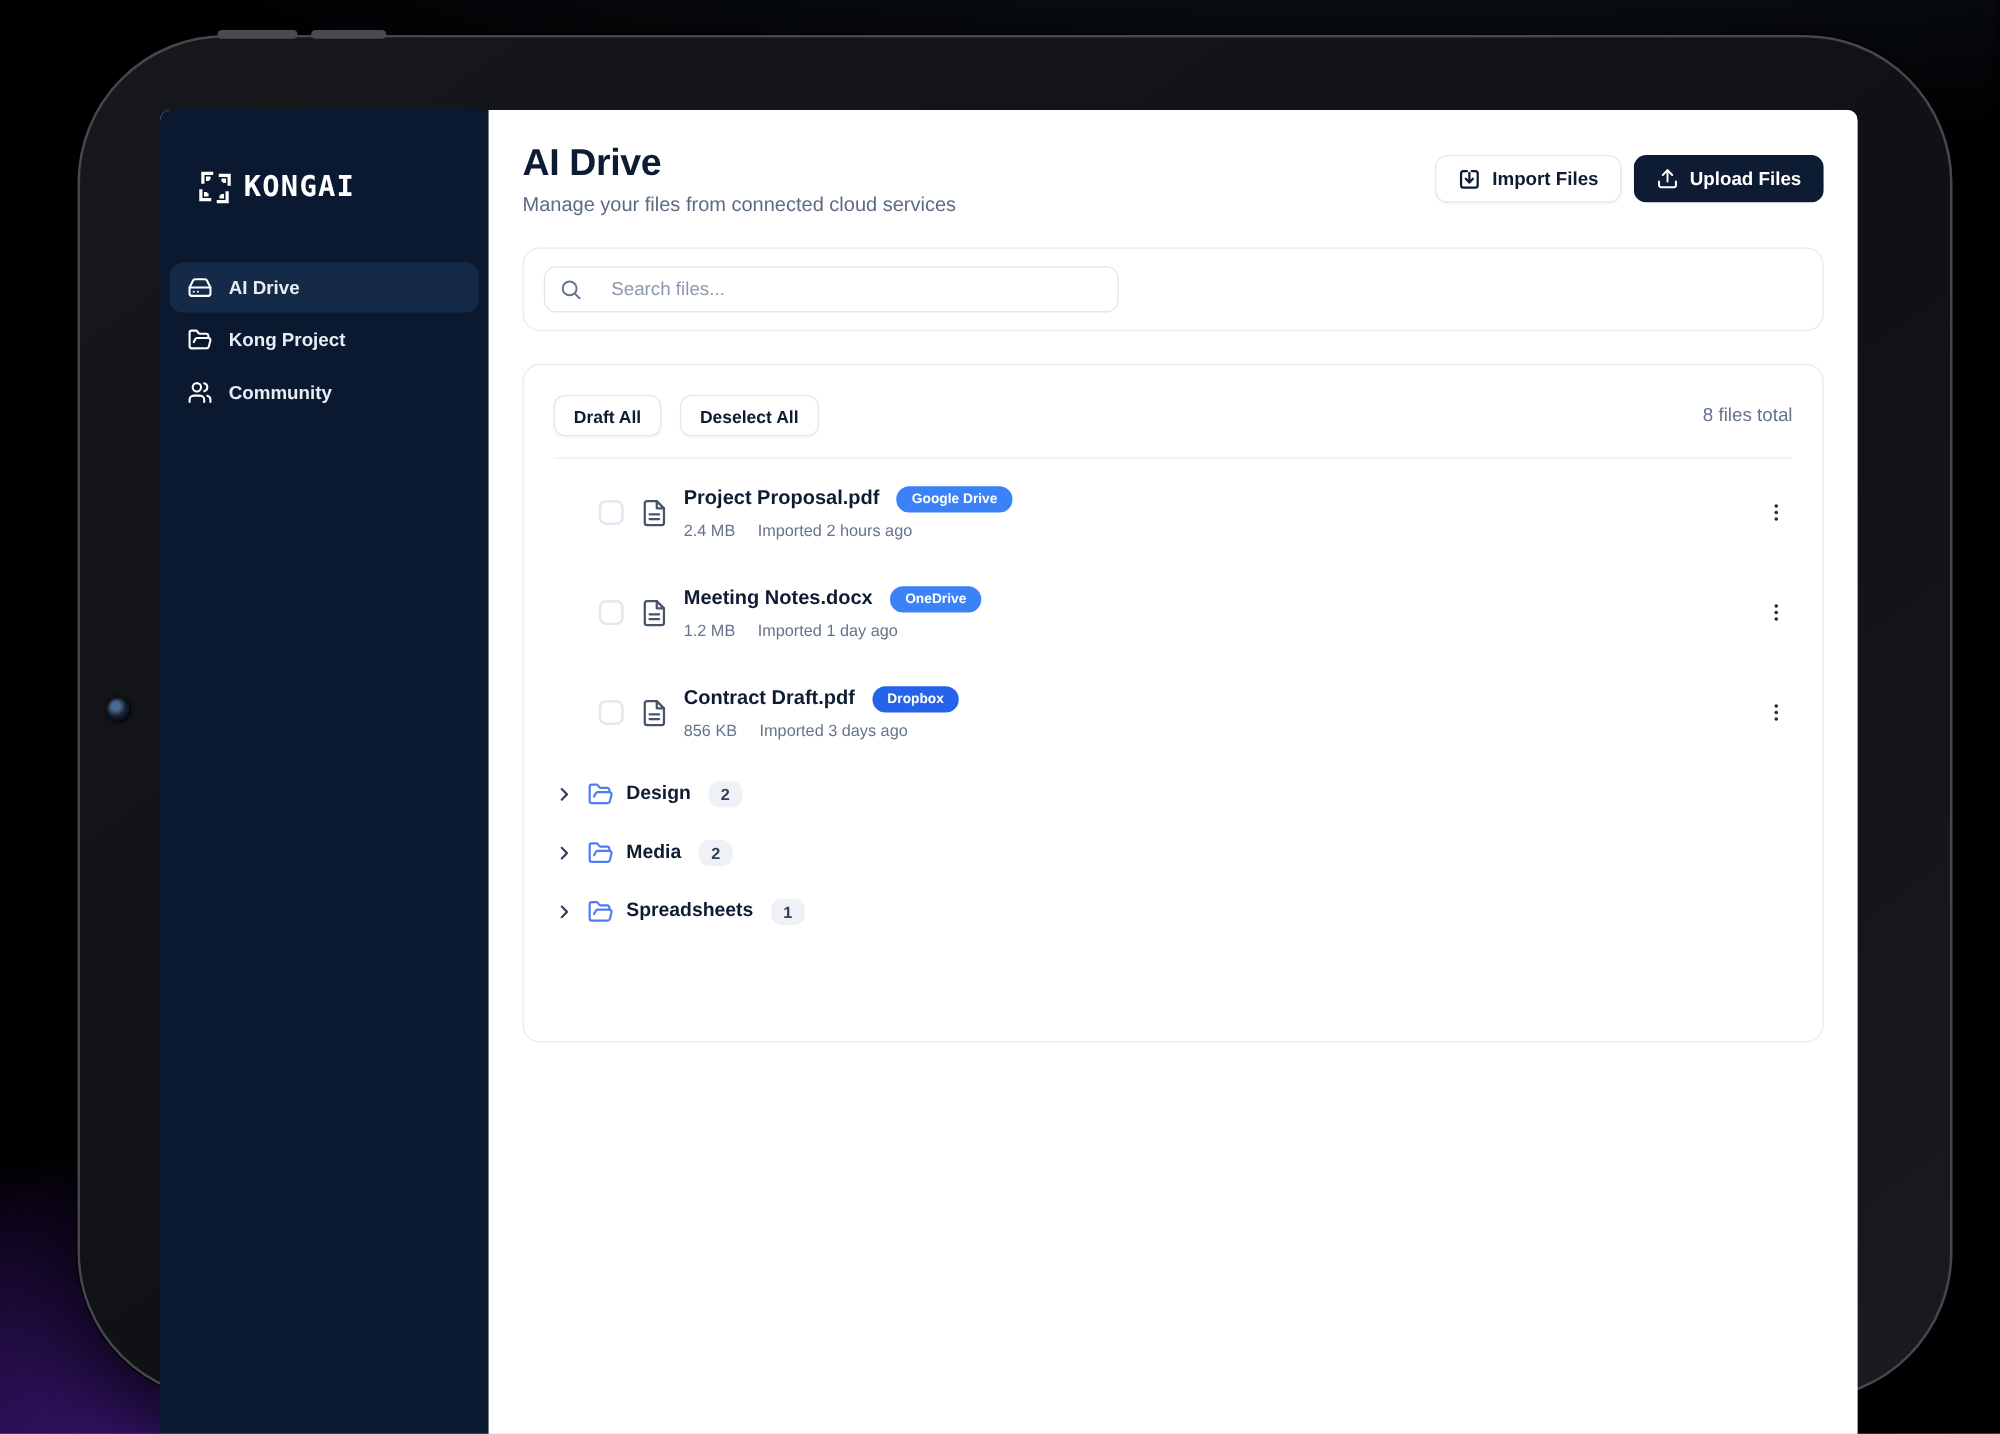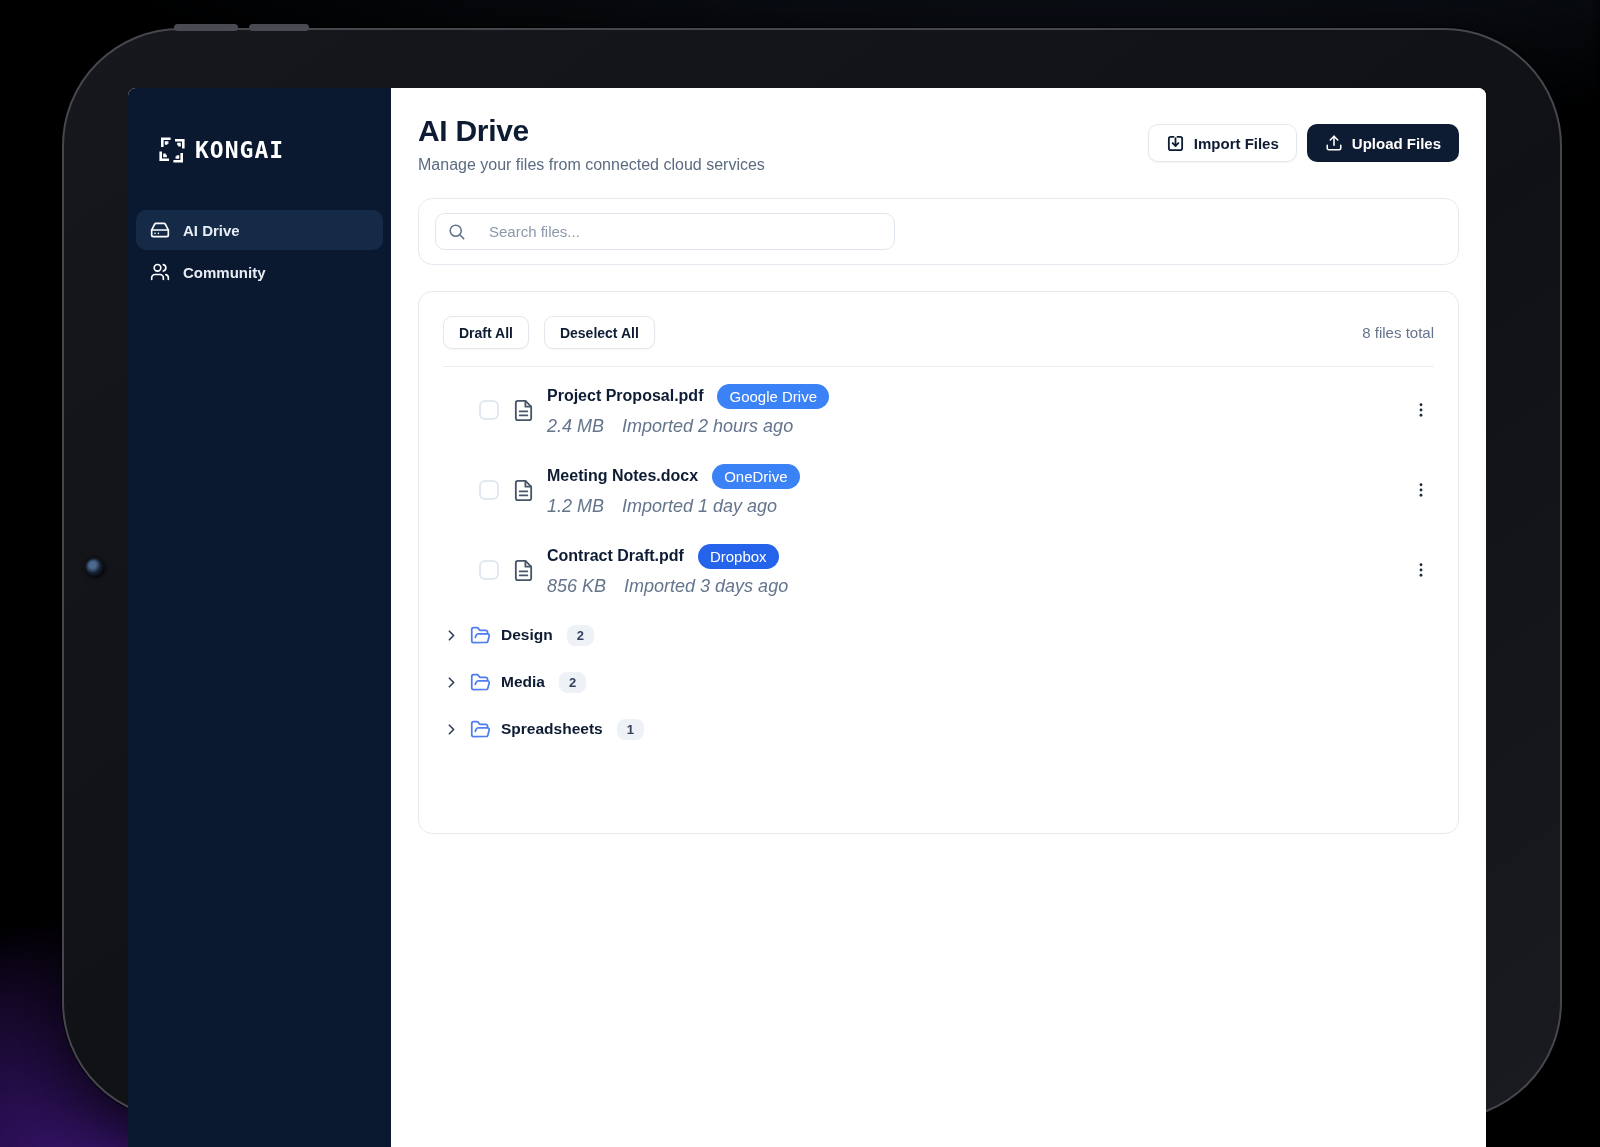--- a/index.html
+++ b/index.html
@@ -99,23 +99,23 @@
   .g-collapsed { margin-top:21px; }
   .group-files { margin:12px 0 4px 36px; }
 
   .file-row { display:flex; align-items:center; min-height:62px; margin-bottom:18px; }
   .checkbox { width:20px; height:20px; border:2px solid #e2e8f0; border-radius:6px;
     background:#fff; flex:0 0 auto; cursor:pointer; }
   .file-icon { margin:0 0 0 13px; flex:0 0 auto; display:flex; }
   .file-info { margin-left:12px; }
   .file-name-line { display:flex; align-items:center; gap:14px; }
   .file-name { font-size:16px; font-weight:700; color:#0e1c33; }
-  .src-badge { color:#fff; font-size:15px; font-weight:400; padding:5px 12px;
+  .src-badge { color:#fff; font-size:11px; font-weight:700; padding:5px 12px;
     border-radius:999px; line-height:1; }
-  .file-meta { display:flex; gap:18px; margin-top:7px; font-size:18px; color:#64748b;font-style:italic; }
+  .file-meta { display:flex; gap:18px; margin-top:7px; font-size:13px; color:#64748b; }
   .kebab { margin-left:auto; cursor:pointer; display:flex; padding:4px; }
 </style>
 </head>
 <body>
 
 <div class="glow glow-top"></div>
 <div class="glow glow-purple"></div>
 <div class="glow glow-teal"></div>
 
 <div class="tablet">
@@ -154,20 +154,26 @@
             <svg width="20" height="20" viewBox="0 0 24 24" fill="none" stroke="#fff" stroke-width="2" stroke-linecap="round" stroke-linejoin="round">
                 <line x1="22" y1="12" x2="2" y2="12"></line>
                 <path d="M5.45 5.11 2 12v6a2 2 0 0 0 2 2h16a2 2 0 0 0 2-2v-6l-3.45-6.89A2 2 0 0 0 16.76 4H7.24a2 2 0 0 0-1.79 1.11z"></path>
                 <line x1="6" y1="16" x2="6.01" y2="16"></line>
                 <line x1="10" y1="16" x2="10.01" y2="16"></line>
               </svg>
             <span>AI Drive</span>
           </div>
           <div class="nav-item">
             <svg width="20" height="20" viewBox="0 0 24 24" fill="none" stroke="#fff" stroke-width="2" stroke-linecap="round" stroke-linejoin="round">
+                <path d="m6 14 1.5-2.9A2 2 0 0 1 9.24 10H20a2 2 0 0 1 1.94 2.5l-1.54 6a2 2 0 0 1-1.95 1.5H4a2 2 0 0 1-2-2V5a2 2 0 0 1 2-2h3.9a2 2 0 0 1 1.69.9l.81 1.2a2 2 0 0 0 1.67.9H18a2 2 0 0 1 2 2v2"></path>
+              </svg>
+            <span>Kong Project</span>
+          </div>
+          <div class="nav-item">
+            <svg width="20" height="20" viewBox="0 0 24 24" fill="none" stroke="#fff" stroke-width="2" stroke-linecap="round" stroke-linejoin="round">
                 <path d="M16 21v-2a4 4 0 0 0-4-4H6a4 4 0 0 0-4 4v2"></path>
                 <circle cx="9" cy="7" r="4"></circle>
                 <path d="M22 21v-2a4 4 0 0 0-3-3.87"></path>
                 <path d="M16 3.13a4 4 0 0 1 0 7.75"></path>
               </svg>
             <span>Community</span>
           </div>
         </nav>
       </aside>
 

